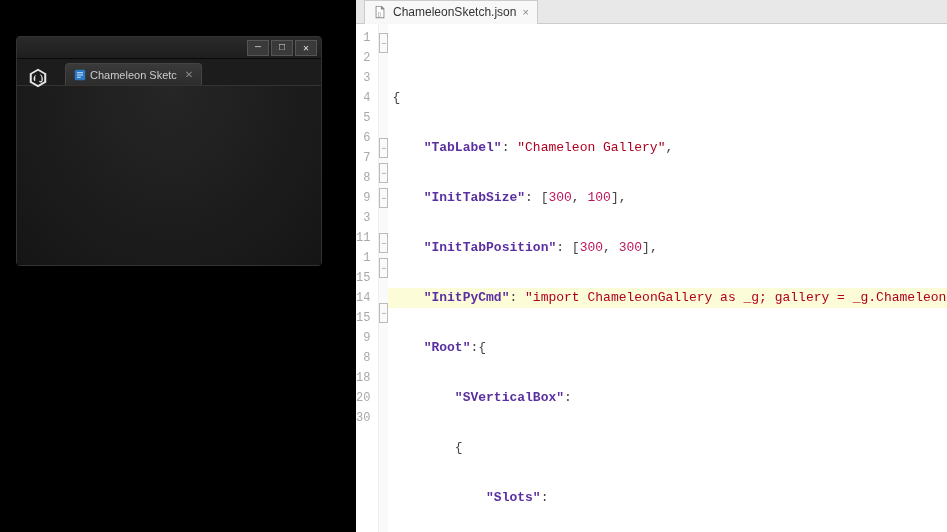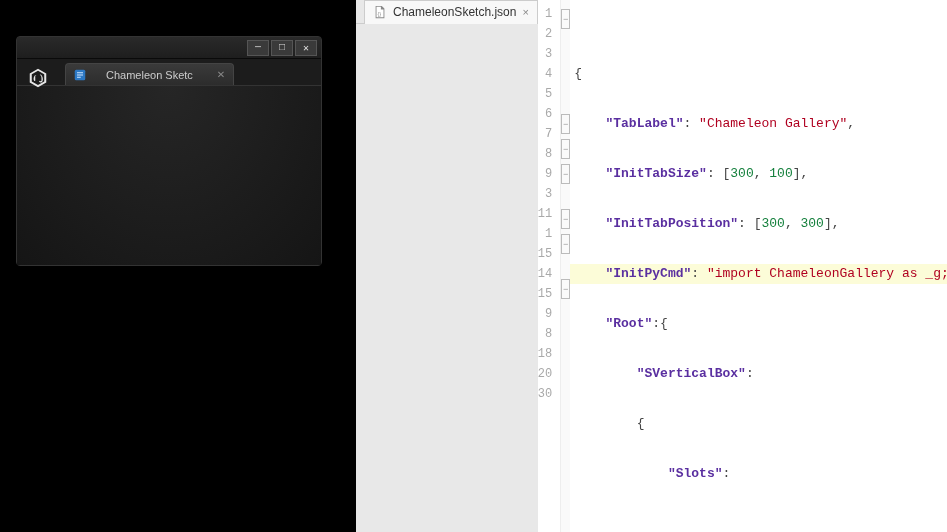--- a/index.html
+++ b/index.html
@@ -74,21 +74,21 @@
     background: linear-gradient(#3a3a3a, #2c2c2c);
     border: 1px solid #444;
     border-bottom: none;
     border-radius: 4px 4px 0 0;
     padding: 0 8px;
     display: flex;
     align-items: center;
     color: #ccc;
     font-family: "Segoe UI", sans-serif;
     font-size: 11px;
-    gap: 20px;
+    gap: 4px;
   }
   .unreal-tab .tab-icon {
     width: 12px;
     height: 12px;
     display: inline-flex;
   }
   .unreal-tab .tab-close {
     color: #888;
     font-size: 10px;
     margin-left: 4px;
@@ -97,21 +97,21 @@
     height: calc(100% - 48px);
     background: radial-gradient(ellipse at center top, #262626, #151515);
     border-top: 1px solid #333;
   }
 
   .right-panel {
     width: 591px;
     height: 532px;
     background: #e8e8e8;
     display: flex;
-    flex-direction: row;
+    flex-direction: column;
   }
   .editor-tabbar {
     height: 24px;
     background: #e8e8e8;
     display: flex;
     align-items: center;
     border-bottom: 1px solid #ccc;
     padding-left: 8px;
     font-family: "Segoe UI", sans-serif;
     font-size: 12px;
@@ -186,21 +186,21 @@
     position: absolute;
     left: 0;
     right: 0;
     height: 20px;
     z-index: 0;
   }
   .code-line span { position: relative; z-index: 1; }
   .p  { color: #444; }  
   .k  { color: #5a2fa0; font-weight: bold; } 
   .s  { color: #b00020; } 
-  .n  { color: #15803d; }
+  .n  { color: #be185d; }
   .file-icon {
     width: 14px;
     height: 14px;
     display: inline-flex;
   }
 </style>
 </head>
 <body>
 
 <div class="left-panel">

